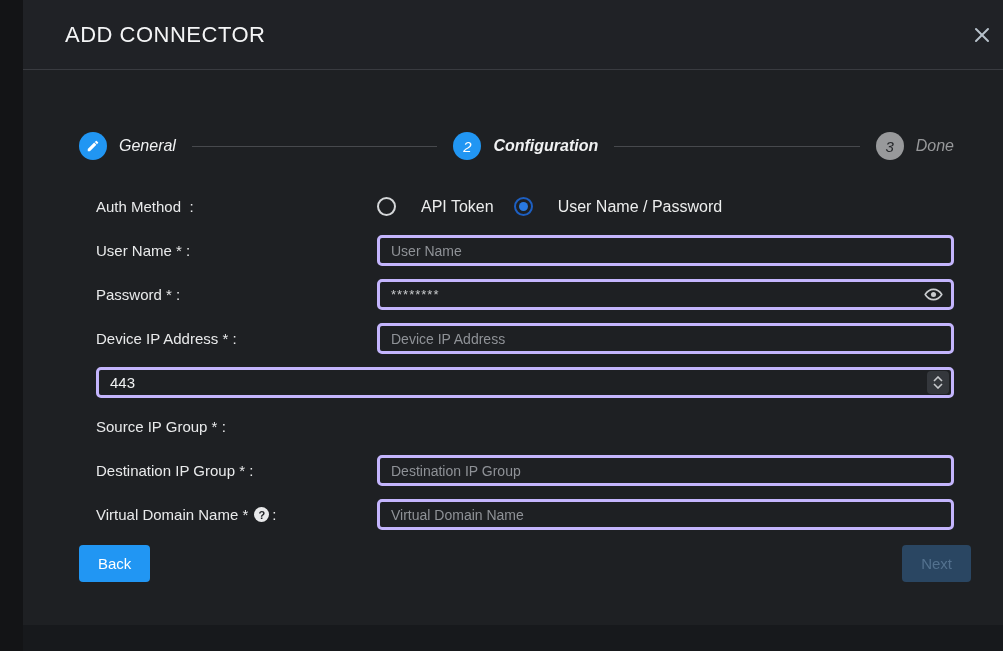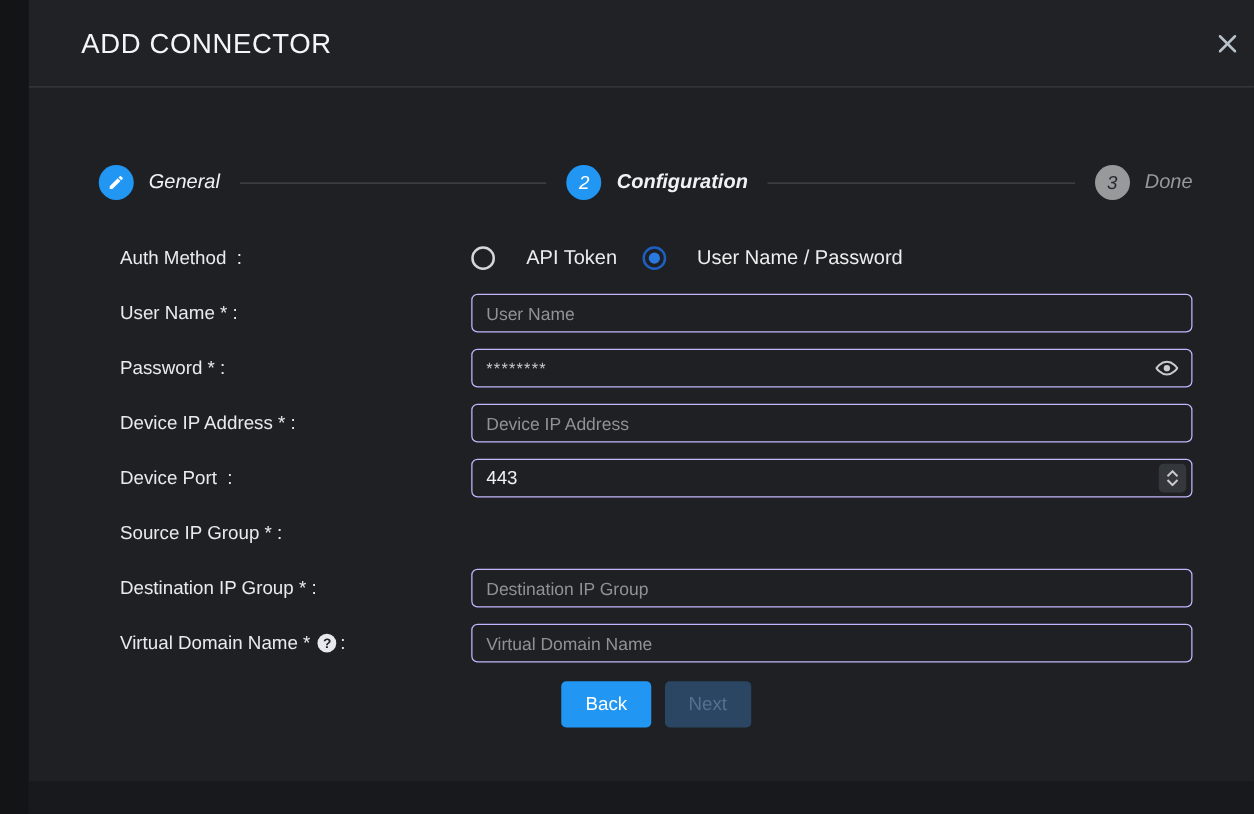--- a/index.html
+++ b/index.html
@@ -29,21 +29,21 @@
   .step-label { margin-left:12px; font-size:16px; color:#f0f1f2; }
   .step.active .step-label { font-weight:700; }
   .step.pending .step-label { color:#97989a; font-weight:400; }
   .step-line { flex:1; height:1px; background:#47494d; margin:0 16px; }
 
   
   .form { margin-top:31px; }
   .row { display:flex; align-items:center; height:31px; margin-bottom:13px; padding-left:17px; }
   .row-label { width:281px; flex:none; font-size:15px; color:#e9eaeb; white-space:pre; display:flex; align-items:center; }
   .row-control { flex:1; position:relative; display:flex; align-items:center; }
-  .tb { width:100%; height:31px; background:transparent; border:1px solid #c4b5fd; border-radius:5px;
+  .tb { width:100%; height:31px; background:transparent; border:3px solid #c4b5fd; border-radius:5px;
         padding:0 34px 0 11px; color:#eceded; font-size:14px; font-family:"Liberation Sans", sans-serif; outline:none; }
   .tb::placeholder { color:#8f9297; opacity:1; }
   .tb.pw { font-size:13px; letter-spacing:1px; color:#c7c9cb; }
 
   
   .radio-group { display:flex; align-items:center; gap:20px; }
   .radio-opt { display:flex; align-items:center; gap:25px; cursor:pointer; }
   .radio-ring { width:19px; height:19px; border-radius:50%; border:2px solid #d4d6d8; flex:none;
                 display:flex; align-items:center; justify-content:center; }
   .radio-opt.selected .radio-ring { border-color:#1d5fc2; }
@@ -51,21 +51,21 @@
   .radio-label { font-size:16px; color:#eceded; }
 
   
   .eye { position:absolute; right:11px; display:flex; align-items:center; cursor:pointer; }
   .spinner { position:absolute; right:5px; width:22px; height:23px; background:#34373c; border-radius:4px;
              display:flex; flex-direction:column; align-items:center; justify-content:center; gap:1px; cursor:pointer; }
   .help-badge { display:inline-flex; width:15px; height:15px; border-radius:50%; background:#e8e9ea; color:#202226;
                 font-size:11px; font-weight:700; align-items:center; justify-content:center; margin:0 3px 0 6px; }
 
   
-  .btn-row { display:flex; justify-content:center; gap:11px; margin-top:15px; margin-right:-17px; }
+  .btn-row { display:flex; justify-content:space-between; gap:11px; margin-top:15px; margin-right:-17px; }
   .btn { height:37px; border:none; border-radius:4px; font-size:15px; font-family:"Liberation Sans", sans-serif;
          padding:0 19px; cursor:pointer; }
   .btn.back { background:#2196f3; color:#ffffff; }
   .btn.next { background:#2a4662; color:#53718e; cursor:default; }
 
   .footer-strip { height:26px; flex:none; background:#17191c; }
 </style>
 </head>
 <body>
 
@@ -145,21 +145,20 @@
       </div>
 
       <div class="row">
         <div class="row-label">Device IP Address * :</div>
         <div class="row-control">
           <input class="tb" type="text" placeholder="Device IP Address" style="">
         </div>
       </div>
 
       <div class="row">
-        <div class="row-label">Device Port  :</div>
         <div class="row-control">
           <input class="tb" type="text" style="font-size: 15px; color: rgb(240, 241, 242);" value="443">
           <span class="spinner">
             <svg width="10" height="6" viewBox="0 0 10 6" fill="none" stroke="#c7c9cc" stroke-width="1.6">
                 <polyline points="1,5 5,1 9,5"></polyline>
               </svg>
             <svg width="10" height="6" viewBox="0 0 10 6" fill="none" stroke="#c7c9cc" stroke-width="1.6">
                 <polyline points="1,1 5,5 9,1"></polyline>
               </svg>
           </span>

